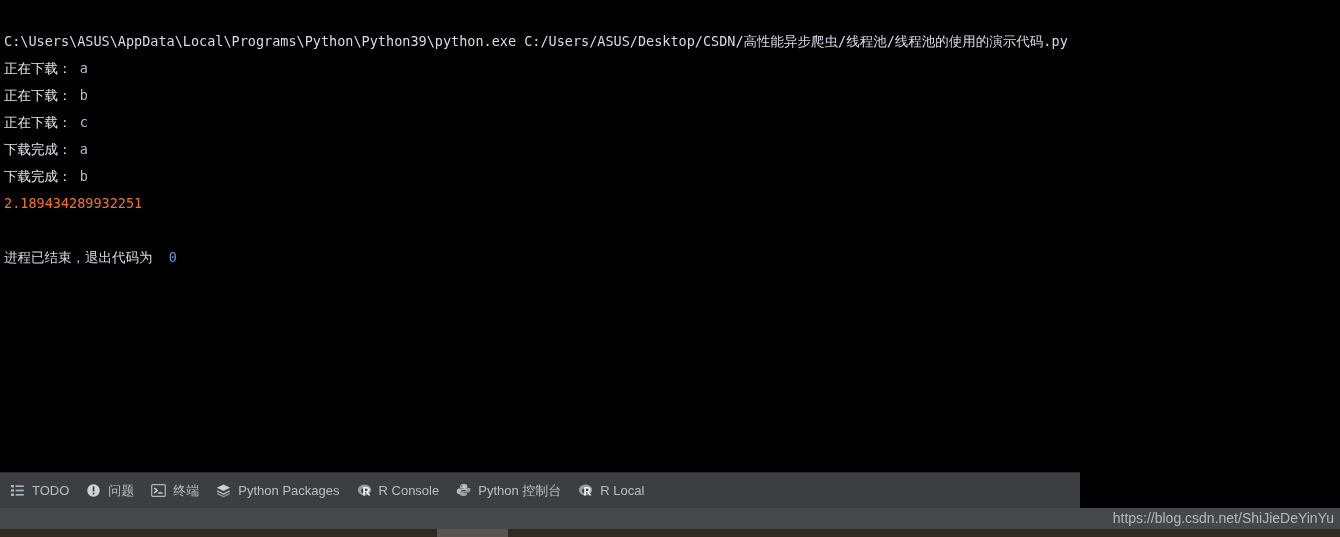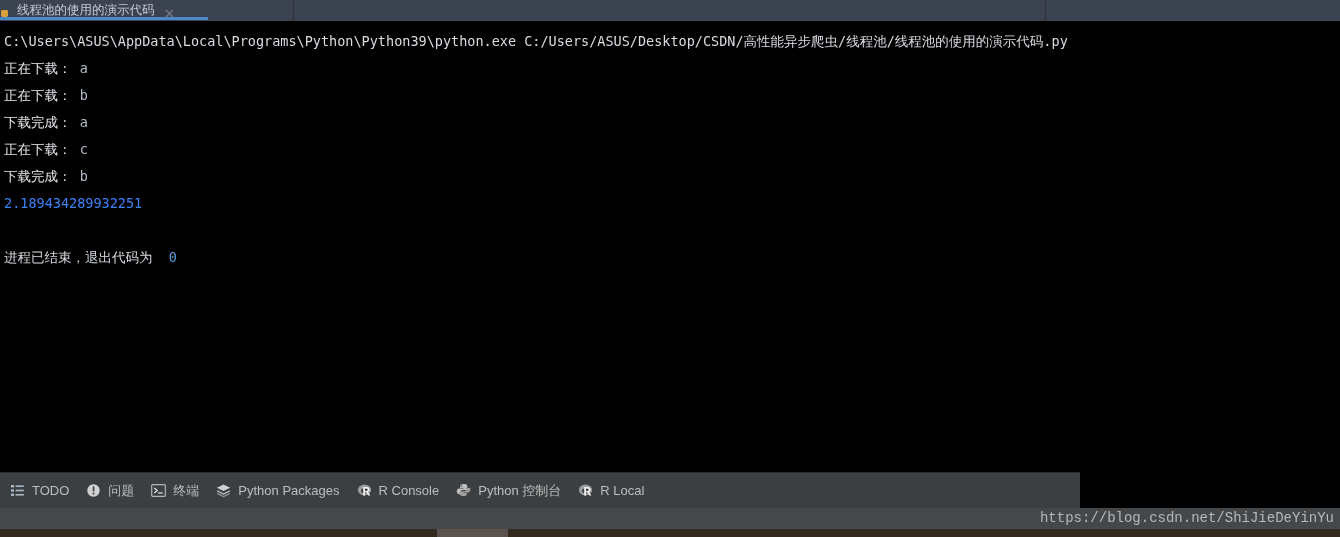--- a/index.html
+++ b/index.html
@@ -95,21 +95,21 @@
     height: 27px;
     color: #d6dae0;
     white-space: pre;
     letter-spacing: 0px;
   }
   .c-cmd   { color: #d8dce2; }
   .c-white { color: #e6e9ed; }
   .c-val   { color: #b4bcc8; }
   .c-exit  { color: #d6dae0; }
   .c-num   { color: #5a9bd8; }
-  .c-float { color: #3b82f6; margin-top: 24px; }
+  .c-float { color: #f97316; margin-top: 24px; }
 
   
   .statusbar {
     position: absolute;
     left: 0; top: 472px;
     width: 1080px; height: 36px;
     background: #3c3f41;
     border-top: 1px solid #2b2b2b;
     box-sizing: border-box;
     display: flex;
@@ -140,21 +140,21 @@
   
   .watermark-strip {
     position: absolute;
     left: 0; top: 508px;
     width: 1340px; height: 21px;
     background: #45484a;
   }
   .watermark {
     position: absolute;
     right: 6px; top: 2px;
-    font-family: Liberation Mono, monospace;
+    font-family: Liberation Sans, sans-serif;
     font-size: 14px;
     color: #b7b7b7;
     white-space: nowrap;
   }
 
   
   .hscroll {
     position: absolute;
     left: 0; top: 529px;
     width: 1340px; height: 8px;
@@ -165,45 +165,27 @@
     left: 437px; top: 0;
     width: 71px; height: 8px;
     background: #5b544e;
   }
 </style>
 </head>
 <body>
 
 <div id="app">
 
-  <div class="tabbar">
-    <div class="tab">
-      <span class="tab-run-icon">
-        <svg viewBox="0 0 11 11" width="11" height="11" xmlns="http://www.w3.org/2000/svg">
-          <rect x="0" y="2" width="7" height="7" rx="1.4" fill="#d9a23b"></rect>
-        </svg>
-      </span>
-      <span class="tab-label">线程池的使用的演示代码</span>
-      <span class="tab-close">
-        <svg viewBox="0 0 11 11" width="11" height="11" xmlns="http://www.w3.org/2000/svg">
-          <path d="M2 2 L9 9 M9 2 L2 9" stroke="#9aa2ad" stroke-width="1.2" fill="none"></path>
-        </svg>
-      </span>
-      <span class="tab-underline"></span>
-    </div>
-    <span class="tab-sep" id="tab-sep-1"></span>
-    <span class="tab-sep" id="tab-sep-2"></span>
-  </div>
 
   <div class="console" id="console-output">
       <div class="cline"><span class="c-cmd">C:\Users\ASUS\AppData\Local\Programs\Python\Python39\python.exe C:/Users/ASUS/Desktop/CSDN/高性能异步爬虫/线程池/线程池的使用的演示代码.py</span></div>
       <div class="cline"><span class="c-white">正在下载：</span><span class="c-val"> a</span></div>
       <div class="cline"><span class="c-white">正在下载：</span><span class="c-val"> b</span></div>
+      <div class="cline"><span class="c-white">正在下载：</span><span class="c-val"> c</span></div>
       <div class="cline"><span class="c-white">下载完成：</span><span class="c-val"> a</span></div>
-      <div class="cline"><span class="c-white">正在下载：</span><span class="c-val"> c</span></div>
       <div class="cline"><span class="c-white">下载完成：</span><span class="c-val"> b</span></div>
       <div class="cline"><span class="c-float">2.189434289932251</span></div>
       <div class="cline"><span class="c-white"> </span></div>
       <div class="cline"><span class="c-exit">进程已结束，退出代码为</span><span class="c-exit">  </span><span class="c-num">0</span></div>
     </div>
 
   <div class="statusbar" id="tool-window-bar">
       <div class="tw-btn">
         <span class="tw-icon"><svg viewBox="0 0 15 15" width="15" height="15" xmlns="http://www.w3.org/2000/svg">
             <rect x="1" y="2" width="3" height="2.4" fill="#a9b7c6"></rect>

